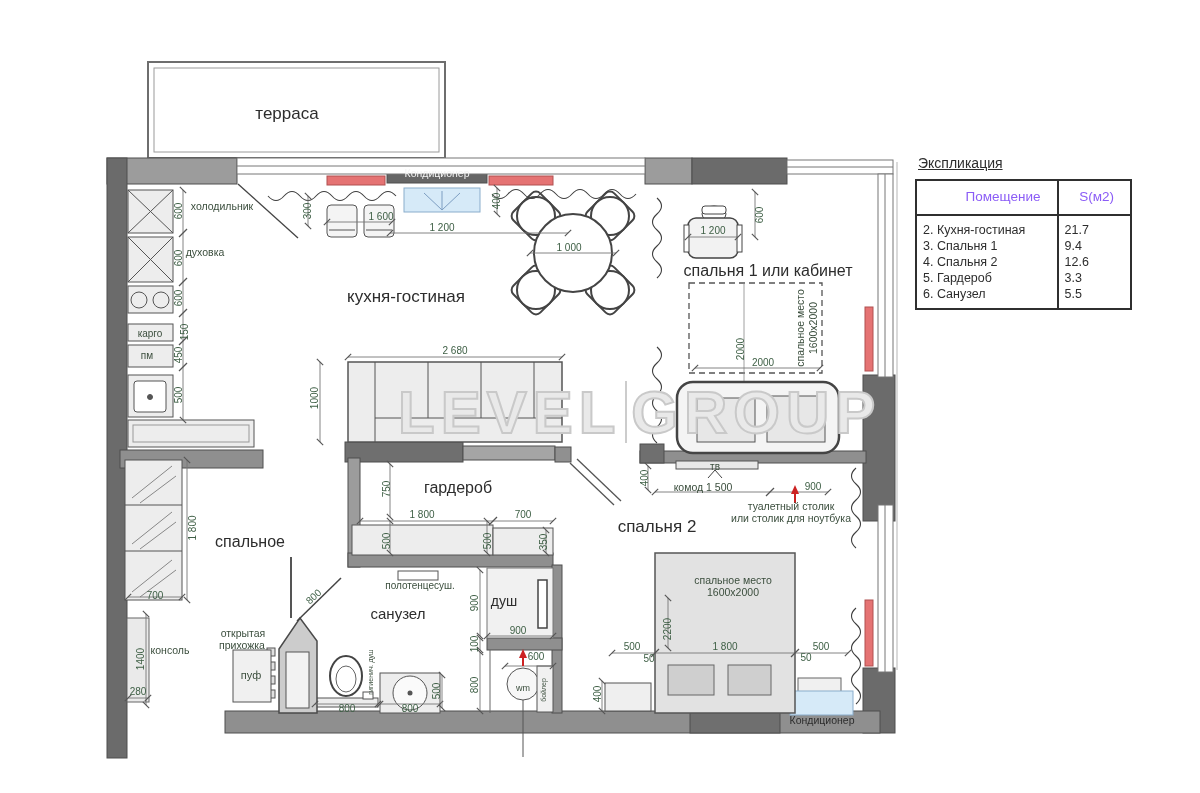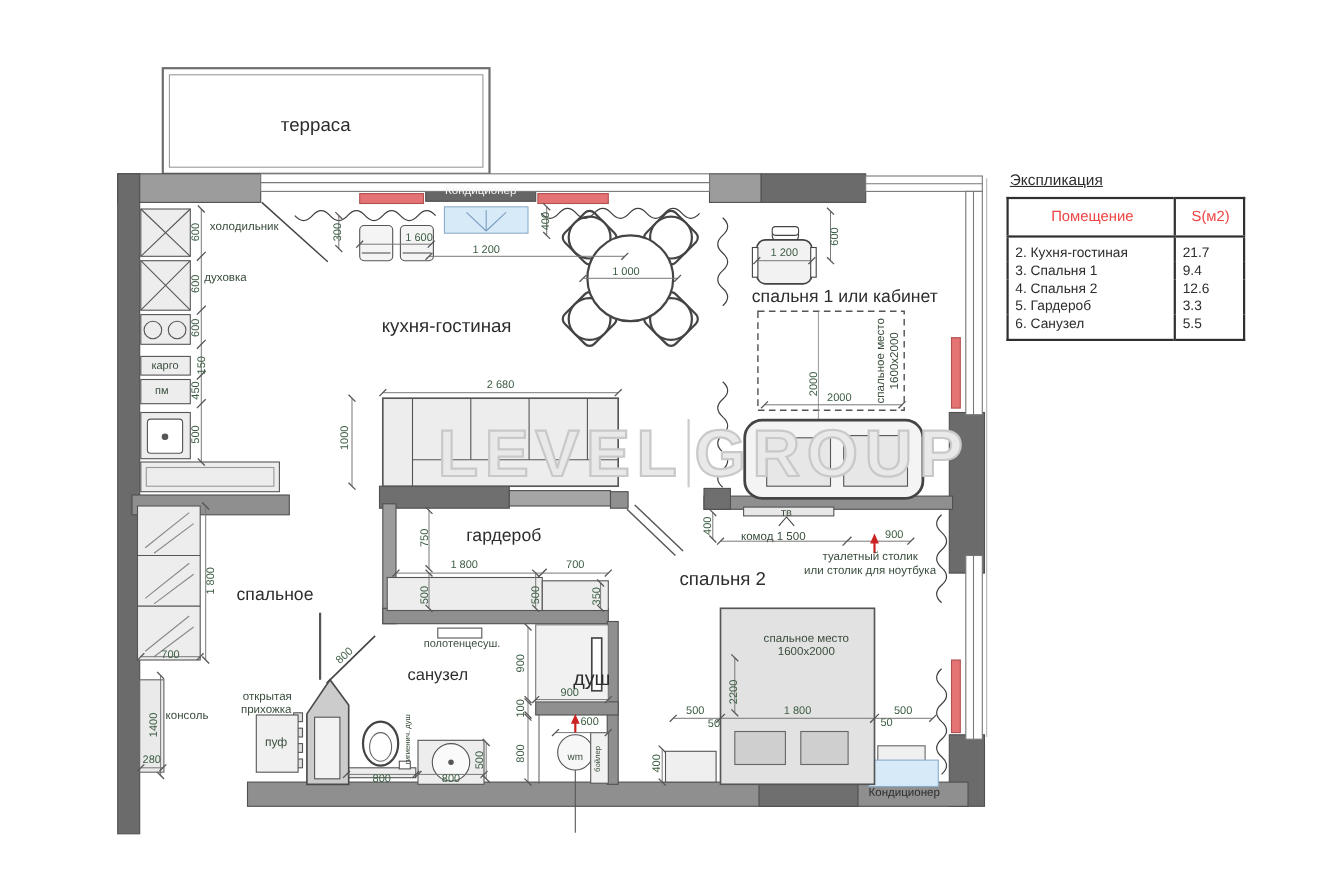--- a/index.html
+++ b/index.html
@@ -13,22 +13,22 @@
   .watermark .wm-bar{width:0;height:62px;border-left:2px solid #cccccc;margin:0 4px;}
   .t{position:absolute;white-space:nowrap;line-height:1.05;z-index:10;transform:translate(-50%,-50%);}
   .t-room{color:#2d2d2d;font-size:16px;}
   .t-small{color:#3a4d3c;font-size:10.5px;}
   .t-dim{color:#3e5f45;font-size:10px;}
   .t-white{color:#f4f4f4;font-size:10.5px;}
   .t-dark{color:#2d2d2d;font-size:10.5px;}
   .legend{position:absolute;left:915px;top:155px;width:218px;z-index:10;color:#2d2d2d;}
   .legend-title{font-size:14px;text-decoration:underline;margin:0 0 8px 3px;color:#2d2d2d;}
   table.legend-table{border-collapse:collapse;width:217px;border:2px solid #2f2f2f;}
-  table.legend-table th{font-size:13.5px;font-weight:normal;text-align:center;
-       padding:8px 4px 10px 6px;border-bottom:2px solid #2f2f2f;color:#ef4444;}
+  table.legend-table th{font-size:13.5px;font-weight:normal;text-align:right;
+       padding:8px 16px 10px 6px;border-bottom:2px solid #2f2f2f;color:#8b5cf6;}
   table.legend-table th.area-col{border-left:2px solid #2f2f2f;}
   table.legend-table td{font-size:12.5px;padding:1px 3px 1px 6px;color:#2d2d2d;}
   table.legend-table td.area-cell{border-left:2px solid #2f2f2f;}
   table.legend-table tbody tr:first-child td{padding-top:7px;}
   table.legend-table tbody tr:last-child td{padding-bottom:7px;}
 </style>
 </head>
 <body>
 
 <svg id="plan-svg" width="1200" height="793" viewBox="0 0 1200 793">
@@ -274,21 +274,21 @@
 </div>
 
 <div>
     <div class="t t-room" style="left: 287px; top: 114px; font-size: 17px; transform: translate(-50%, -50%);">терраса</div>
     <div class="t t-room" style="left: 406px; top: 297px; font-size: 17px; transform: translate(-50%, -50%);">кухня-гостиная</div>
     <div class="t t-room" style="left: 768px; top: 271px; font-size: 16px; transform: translate(-50%, -50%);">спальня 1 или кабинет</div>
     <div class="t t-room" style="left: 458px; top: 488px; font-size: 16px; transform: translate(-50%, -50%);">гардероб</div>
     <div class="t t-room" style="left: 657px; top: 527px; font-size: 17px; transform: translate(-50%, -50%);">спальня 2</div>
     <div class="t t-room" style="left: 250px; top: 542px; font-size: 16px; transform: translate(-50%, -50%);">спальное</div>
     <div class="t t-room" style="left: 398px; top: 614px; font-size: 15px; transform: translate(-50%, -50%);">санузел</div>
-    <div class="t t-room" style="left: 538px; top: 601px; font-size: 18px; transform: translate(-50%, -50%); margin-top: 16px;">душ</div>
+    <div class="t t-room" style="left: 504px; top: 601px; font-size: 14px; transform: translate(-50%, -50%);">душ</div>
     <div class="t t-small" style="left: 222px; top: 207px; font-size: 10.5px; transform: translate(-50%, -50%);">холодильник</div>
     <div class="t t-small" style="left: 205px; top: 253px; font-size: 10.5px; transform: translate(-50%, -50%);">духовка</div>
     <div class="t t-small" style="left: 150px; top: 334px; font-size: 10px; transform: translate(-50%, -50%);">карго</div>
     <div class="t t-small" style="left: 147px; top: 356px; font-size: 10px; transform: translate(-50%, -50%);">пм</div>
     <div class="t t-small" style="left: 420px; top: 586px; font-size: 10px; transform: translate(-50%, -50%);">полотенцесуш.</div>
     <div class="t t-small" style="left: 243px; top: 634px; font-size: 10.5px; transform: translate(-50%, -50%);">открытая</div>
     <div class="t t-small" style="left: 242px; top: 646px; font-size: 10.5px; transform: translate(-50%, -50%);">прихожка</div>
     <div class="t t-small" style="left: 251px; top: 676px; font-size: 11px; transform: translate(-50%, -50%);">пуф</div>
     <div class="t t-small" style="left: 170px; top: 651px; font-size: 10.5px; transform: translate(-50%, -50%);">консоль</div>
     <div class="t t-small" style="left: 715px; top: 467px; font-size: 10px; transform: translate(-50%, -50%); text-align: right;">тв</div>

